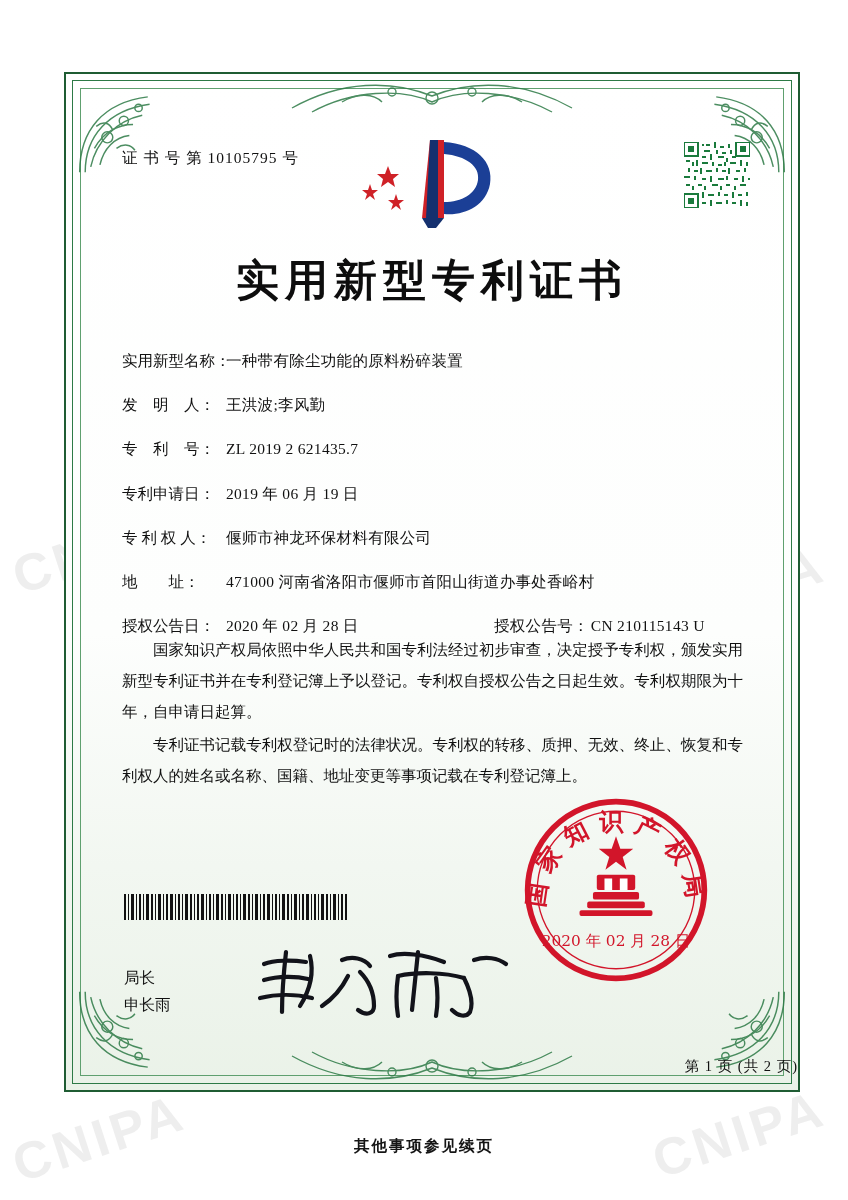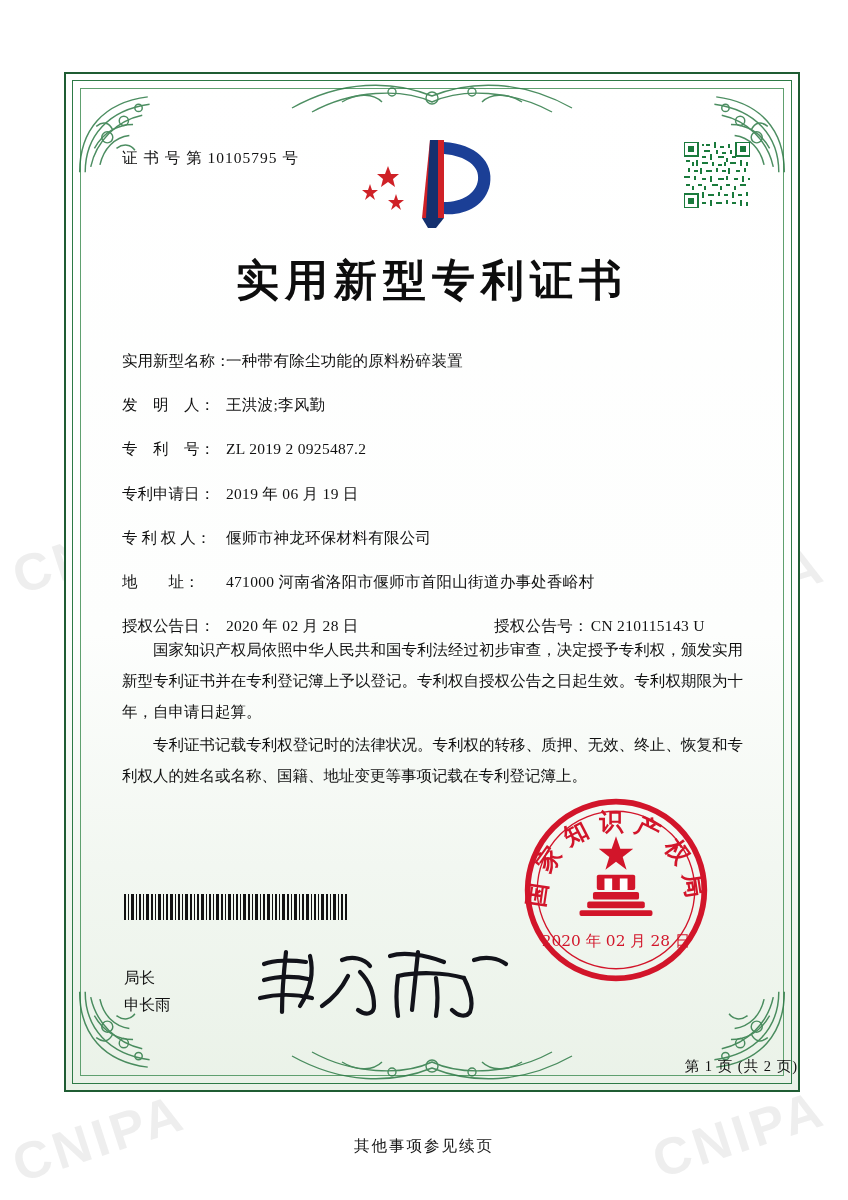--- a/index.html
+++ b/index.html
@@ -219,21 +219,21 @@
     text-align: right;
     font-size: 14.5px;
     letter-spacing: 1px;
   }
   .footer-note {
     position: absolute;
     left: 0; right: 0;
     top: 1136px;
     text-align: center;
     font-size: 15.5px;
-    font-weight: 400;
+    font-weight: 700;
     letter-spacing: 2px;
     color: #151515;
   }
 </style>
 </head>
 <body>
 
 <div class="watermarks">
   <div class="wm big" style="left:232px; top:186px; transform:rotate(-18deg);">CNIPA</div>
   <div class="wm big" style="left:560px; top:332px; transform:rotate(-18deg);">CNIPA</div>
@@ -429,21 +429,21 @@
       <div class="field">
         <span class="lab">实用新型名称：</span>
         <span class="val">一种带有除尘功能的原料粉碎装置</span>
       </div>
       <div class="field">
         <span class="lab">发    明    人：</span>
         <span class="val">王洪波;李风勤</span>
       </div>
       <div class="field">
         <span class="lab">专    利    号：</span>
-        <span class="val">ZL 2019 2 0925487.2</span>
+        <span class="val">ZL 2019 2 621435.7</span>
       </div>
       <div class="field">
         <span class="lab">专利申请日：</span>
         <span class="val">2019 年 06 月 19 日</span>
       </div>
       <div class="field">
         <span class="lab">专 利 权 人：</span>
         <span class="val">偃师市神龙环保材料有限公司</span>
       </div>
       <div class="field">

